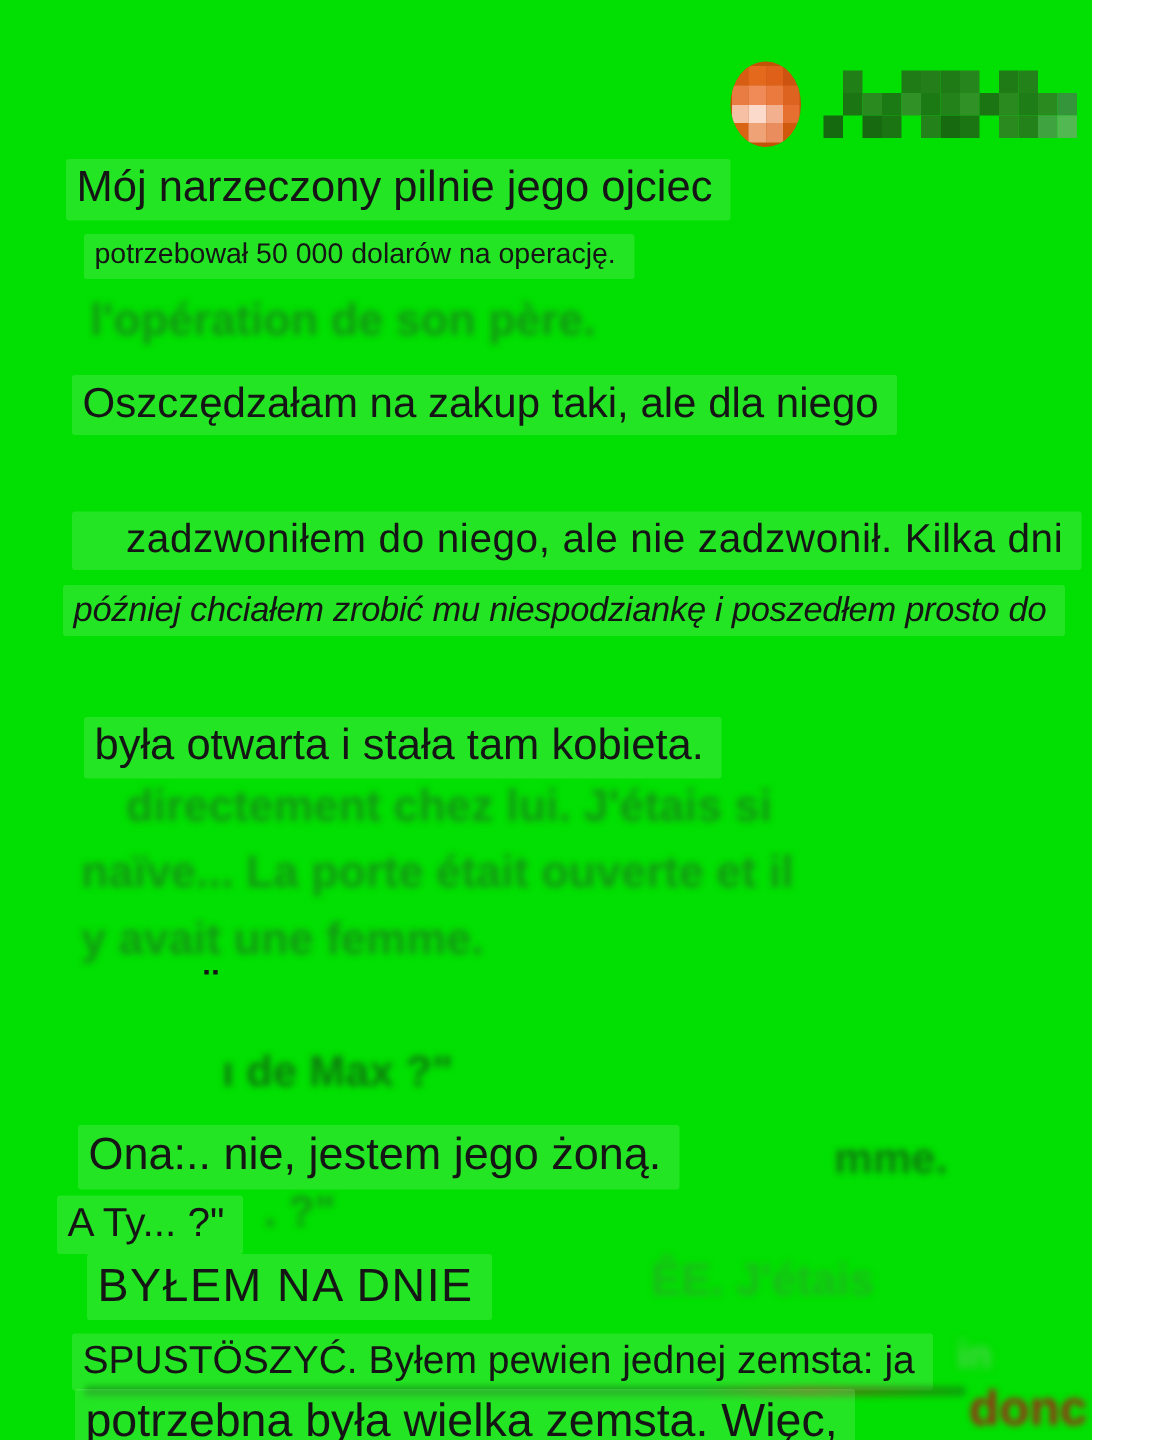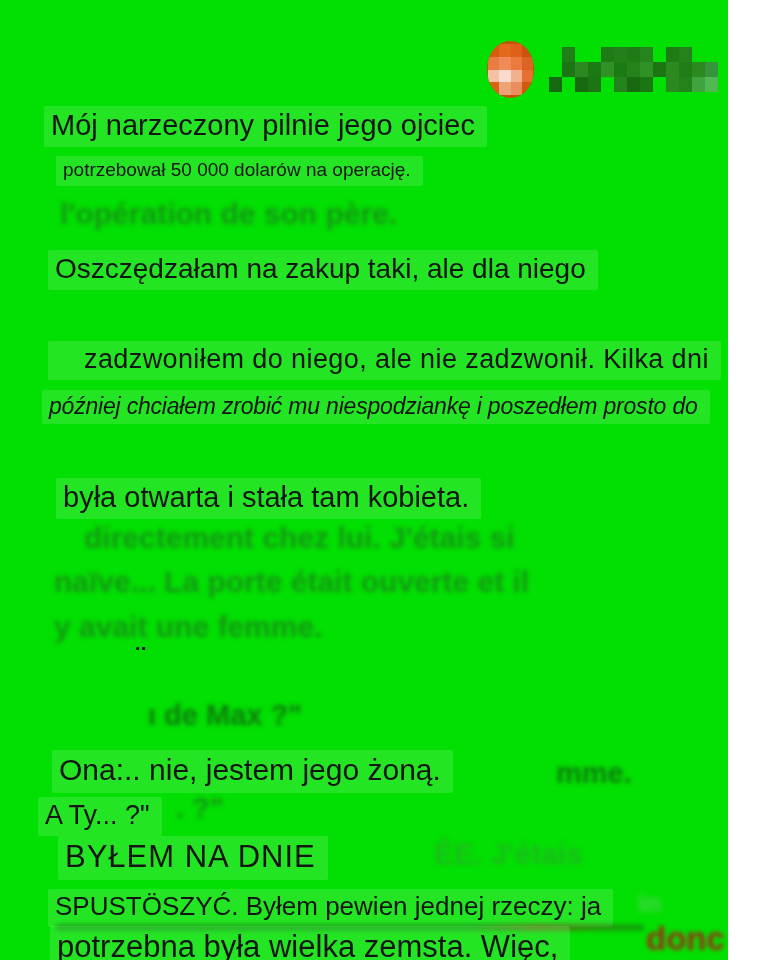--- a/index.html
+++ b/index.html
@@ -161,21 +161,21 @@
 
   <div class="l hl" id="l10">Ona:.. nie, jestem jego żoną.</div>
   <div class="ghost g-dark" id="fr6">mme.</div>
 
   <div class="l hl" id="l11">A Ty... ?"</div>
   <div class="ghost g-mid" id="fr7">. ?"</div>
 
   <div class="l hl" id="l12">BYŁEM NA DNIE</div>
   <div class="ghost g-bright" id="fr8">ÊE. J'étais</div>
 
-  <div class="l hl" id="l13">SPUSTÖSZYĆ. Byłem pewien jednej rzeczy: ja</div>
+  <div class="l hl" id="l13">SPUSTÖSZYĆ. Byłem pewien jednej zemsta: ja</div>
   <div class="ghost" id="fr9">in</div>
 
   <div id="smudge-bar"></div>
   <div class="l hl" id="l14">potrzebna była wielka zemsta. Więc,</div>
   <div class="ghost g-red" id="fr10">donc</div>
   <div class="ghost" id="corner-mark">,</div>
 
 </div>
 
 </body></html>

